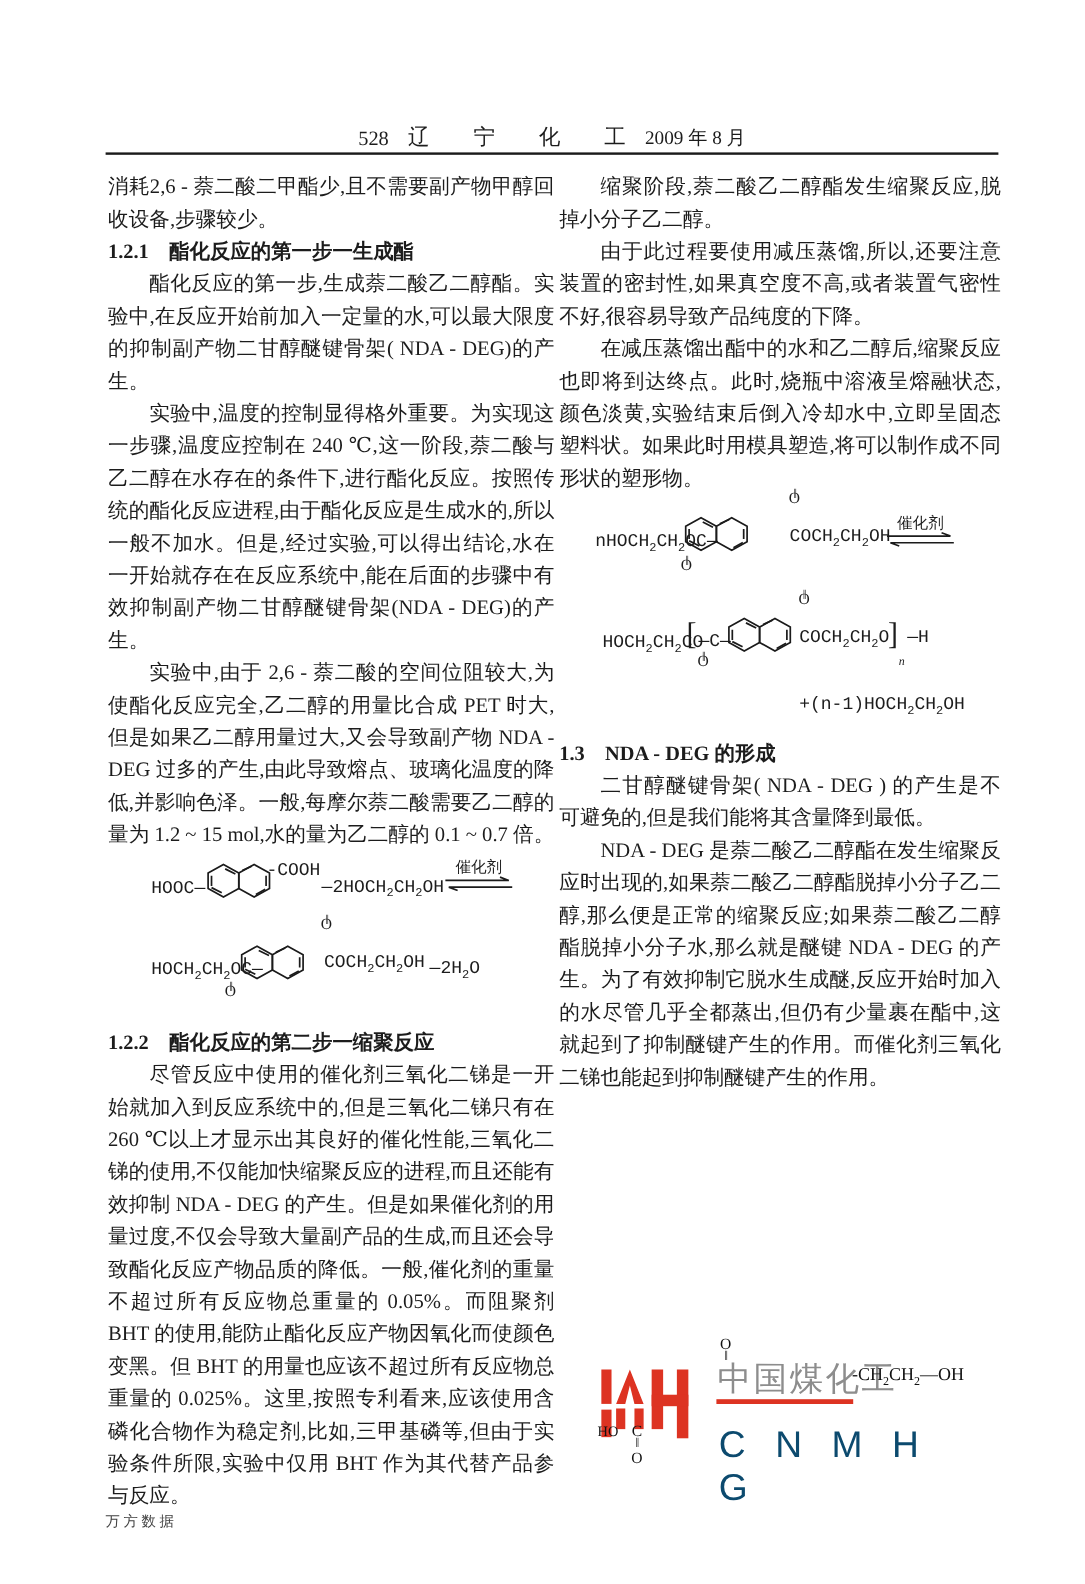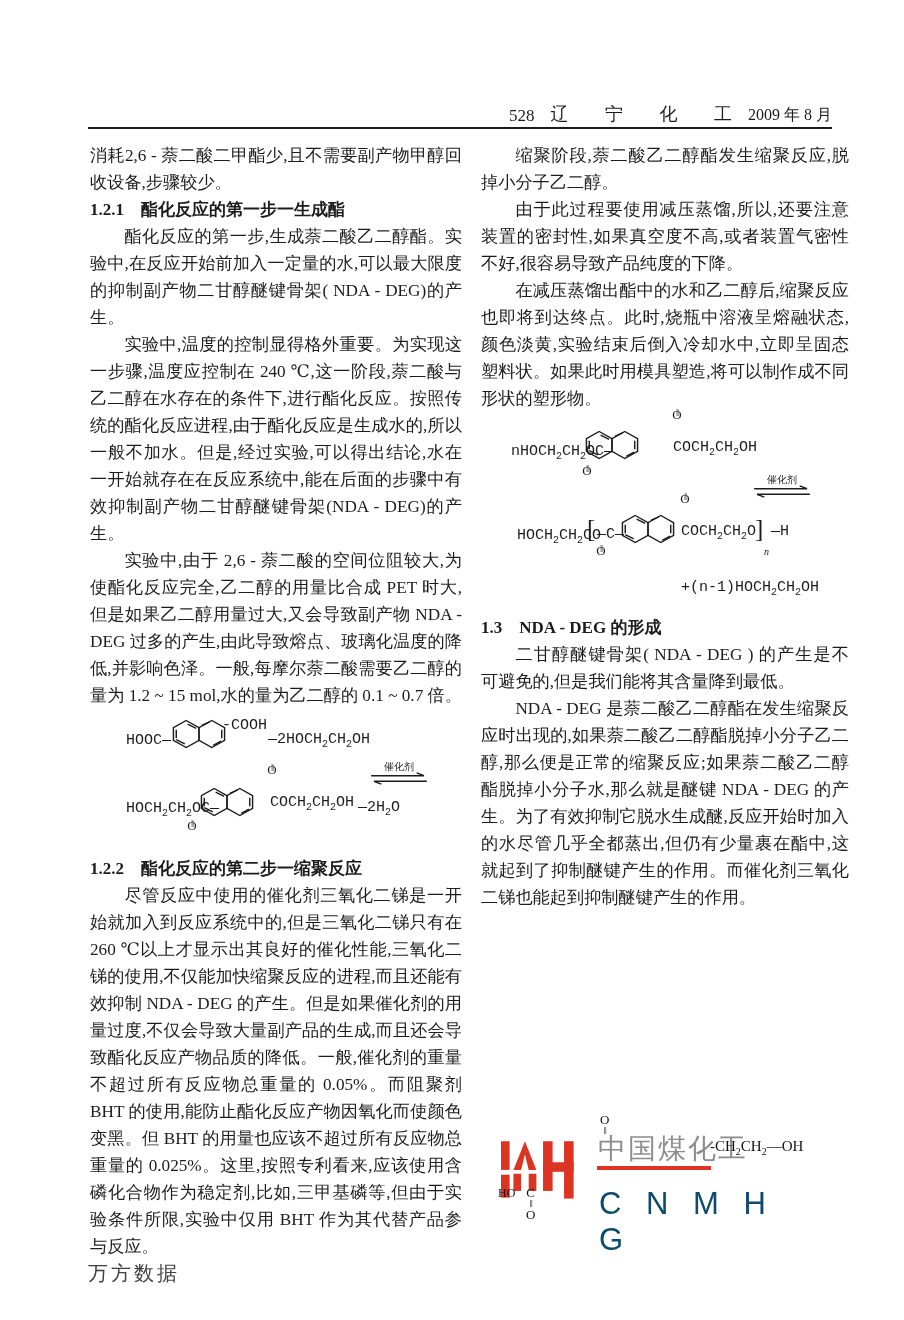--- a/index.html
+++ b/index.html
@@ -5,65 +5,65 @@
   html,body{margin:0;padding:0;}
   body{background:#e8e8e8;}
   .page{
     position:relative;width:904px;height:1320px;margin:0 auto;
     background:#ffffff;color:#1c1c1c;
     font-family:"Liberation Serif","DejaVu Serif",serif;
     overflow:hidden;
   }
   
   .header{position:absolute;left:88px;top:102px;width:744px;height:24px;
-    display:flex;justify-content:flex-end;align-items:flex-end;}
+    display:flex;justify-content:center;align-items:flex-end;}
   .page-num{font-size:17px;}
   .journal-title{font-size:18px;letter-spacing:16px;margin-left:16px;}
   .issue-date{font-size:16px;}
   .header-rule{position:absolute;left:88px;top:127px;width:744px;height:0;
     border-top:2.6px solid #1a1a1a;}
   
   .col{position:absolute;top:142px;font-size:17.2px;line-height:27px;}
   .col-left{left:90px;width:372px;}
-  .col-right{left:481px;width:368px;}
+  .col-right{left:466px;width:368px;}
   .col p{margin:0;text-align:justify;}
   p.indent{text-indent:2em;}
   p.heading{font-weight:700;text-indent:0;font-family:Liberation Serif, serif;font-size:17px;}
   
   .scheme{position:relative;width:100%;}
   .scheme1{height:140px;margin:4px 0 2px 0;}
   .scheme2{height:196px;margin:4px 0 2px 0;}
   .scheme span{position:absolute;white-space:nowrap;}
   .formula{font-size:15px;line-height:1;font-family:Liberation Mono, monospace;}
   .formula sub,.wm-frag sub{font-size:10px;}
   .ring{position:absolute;width:54px;height:38px;}
   #naph polygon,#naph line{fill:none;stroke:#1b1b1b;stroke-width:2;}
   .vstack{position:absolute;display:flex;flex-direction:column;align-items:center;line-height:1;}
   .vstack .o{font-size:13px;line-height:1;}
   .vstack .db{font-size:11px;line-height:0.8;letter-spacing:-1px;}
   .cat-arrow{position:absolute;display:flex;flex-direction:column;align-items:center;}
-  .cat-label{font-size:10px;line-height:1.1;position:static !important;margin-top:45px;}
+  .cat-label{font-size:13px;line-height:1.1;position:static !important;}
   .eq-arrow{width:58px;height:13px;display:block;}
   .eq-arrow path{stroke:#1b1b1b;stroke-width:1.5;fill:none;}
   .bracket{font-size:25px;line-height:0.9;font-weight:400;transform:scaleY(1.05);}
   .br-sub{font-size:10px;font-style:italic;}
   
   .watermark{position:absolute;left:498px;top:1122px;width:320px;height:140px;font-family:"Liberation Sans","DejaVu Sans",sans-serif;}
   .watermark>*{position:absolute;}
   .wm-logo{left:3px;top:12px;width:86px;height:68px;}
   .wm-cn{left:100px;top:8px;font-size:28px;color:#8d8d8d;letter-spacing:2px;font-weight:500;}
   .wm-underline{left:99px;top:44px;width:114px;height:4px;}
   .wm-en{left:101px;top:64px;font-size:31px;color:#0c4a6e;letter-spacing:8px;}
   .wm-frag{color:#111;font-family:"Liberation Serif","DejaVu Serif",serif;}
   .wm-frag-right{left:212px;top:16px;font-size:15px;}
   .wm-top-stack{left:102px;top:-9px;}
   .wm-ho{left:0px;top:64px;font-size:12px;}
   .wm-c-stack{left:28px;top:64px;font-size:13px;}
   
-  .footer{position:absolute;left:88px;top:1260px;font-size:20px;color:#414141;
+  .footer{position:absolute;left:88px;top:1260px;font-size:12px;color:#414141;
     letter-spacing:3px;font-family:"Liberation Sans","DejaVu Sans",sans-serif;}
 </style>
 </head>
 <body>
 
 <div class="page">
 
   <svg width="0" height="0" style="position:absolute" aria-hidden="true">
     <defs>
       <g id="naph">

